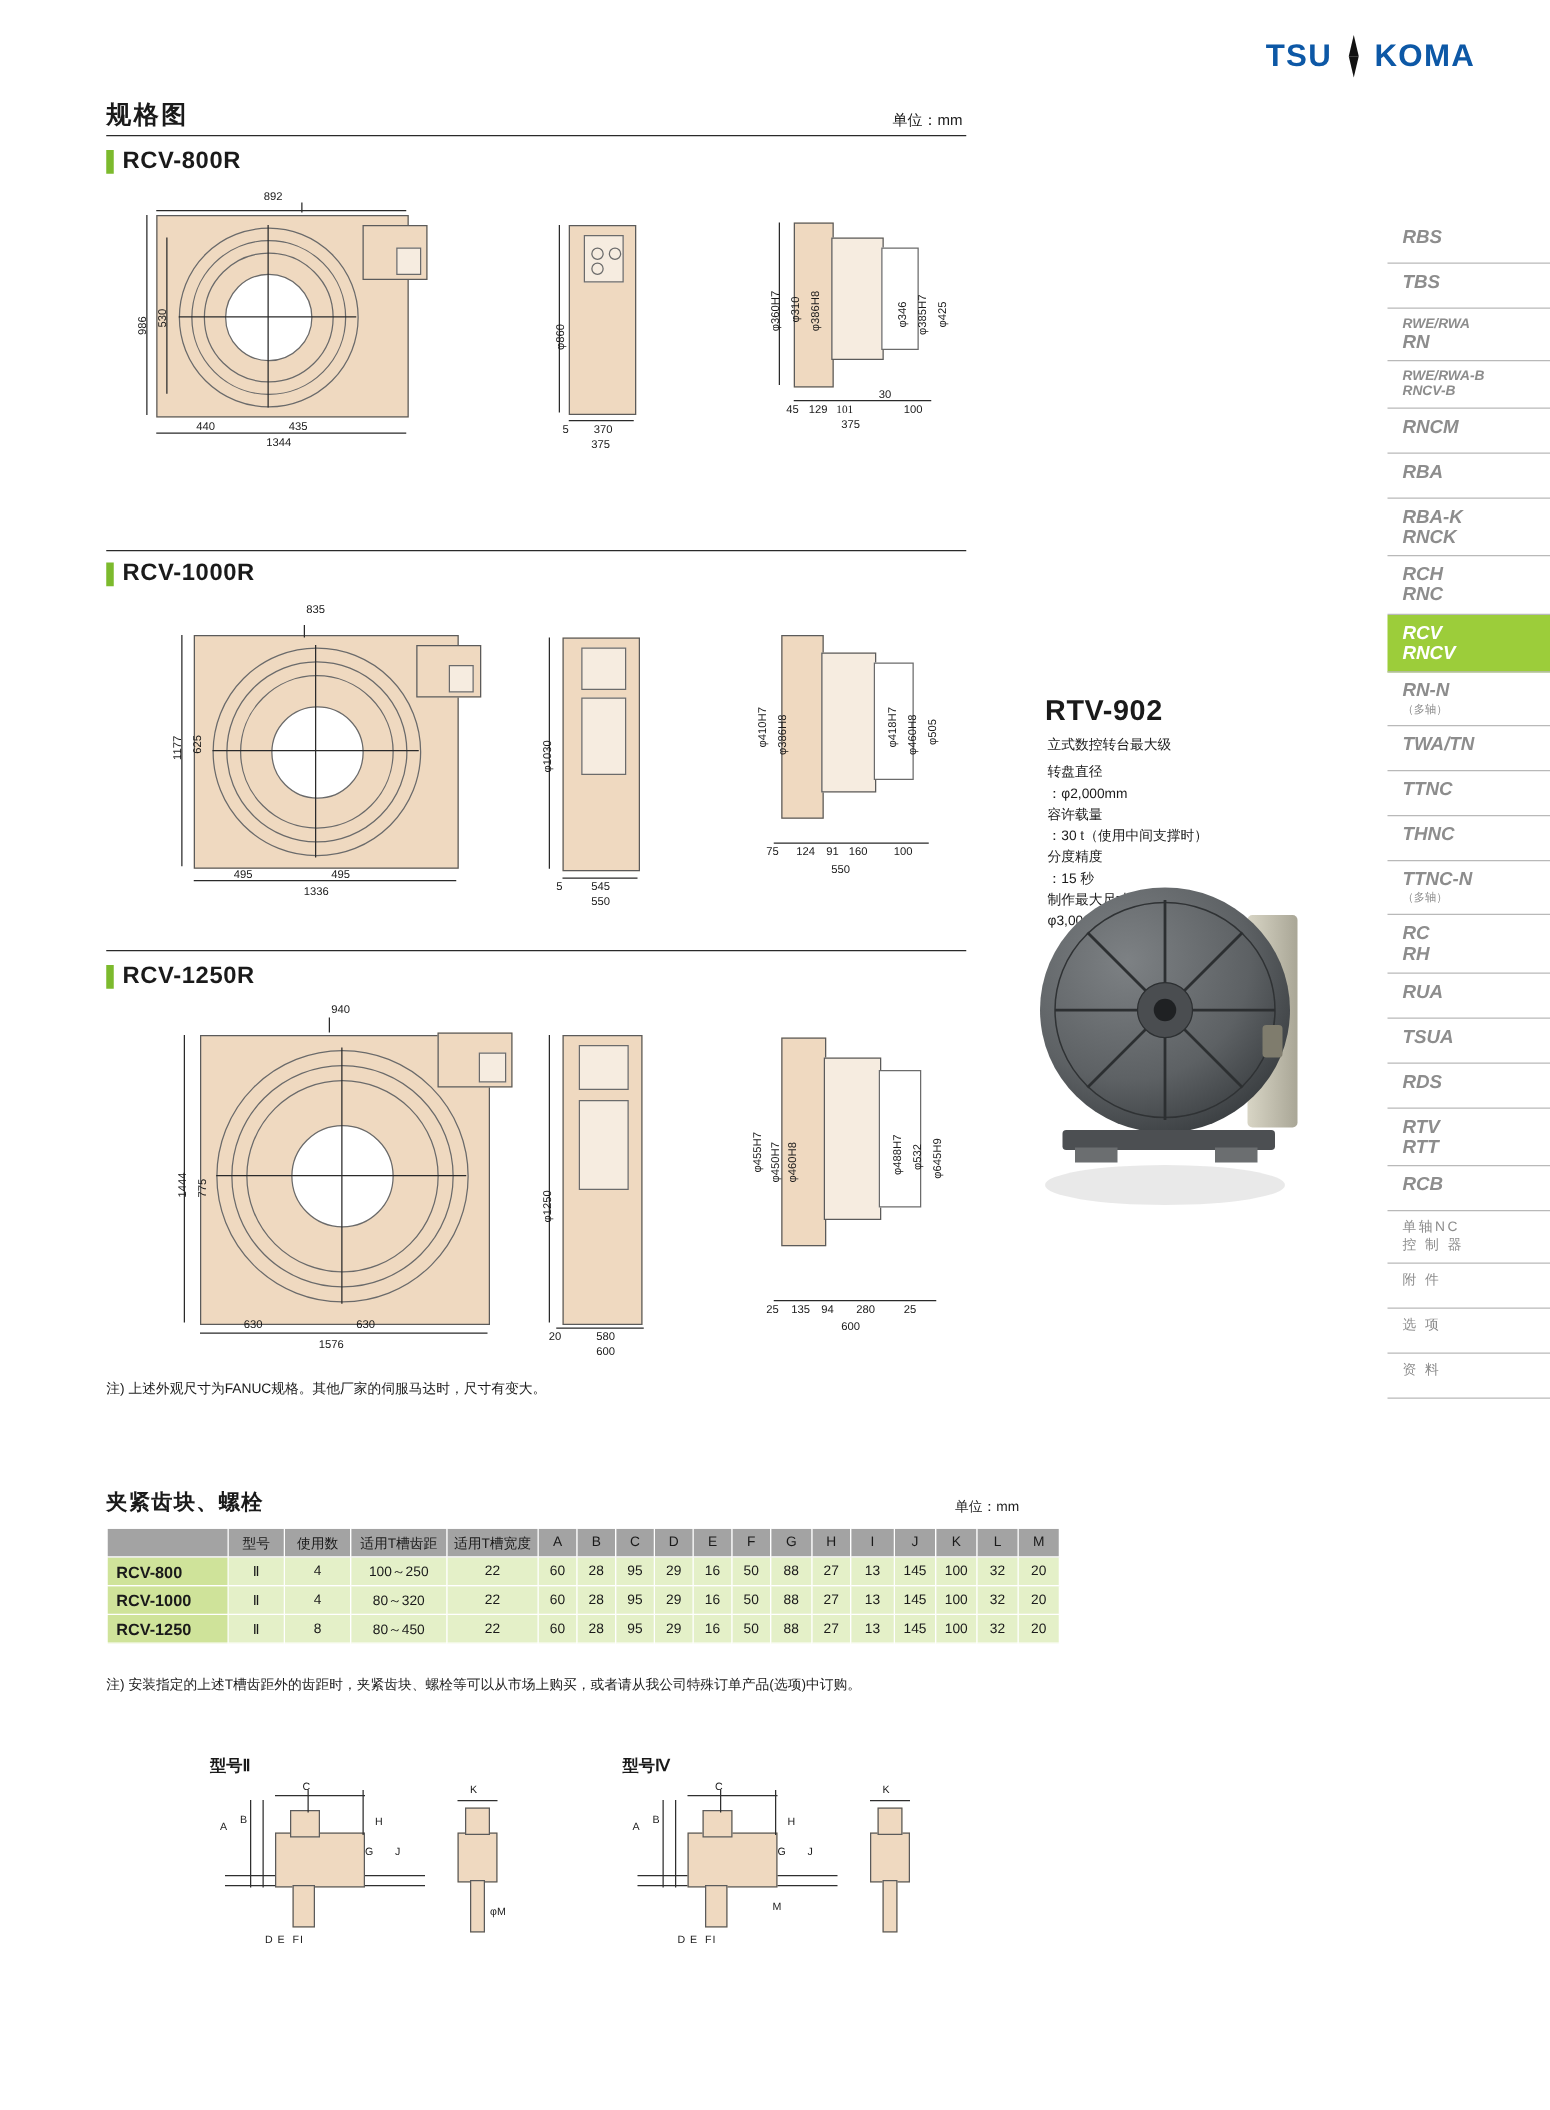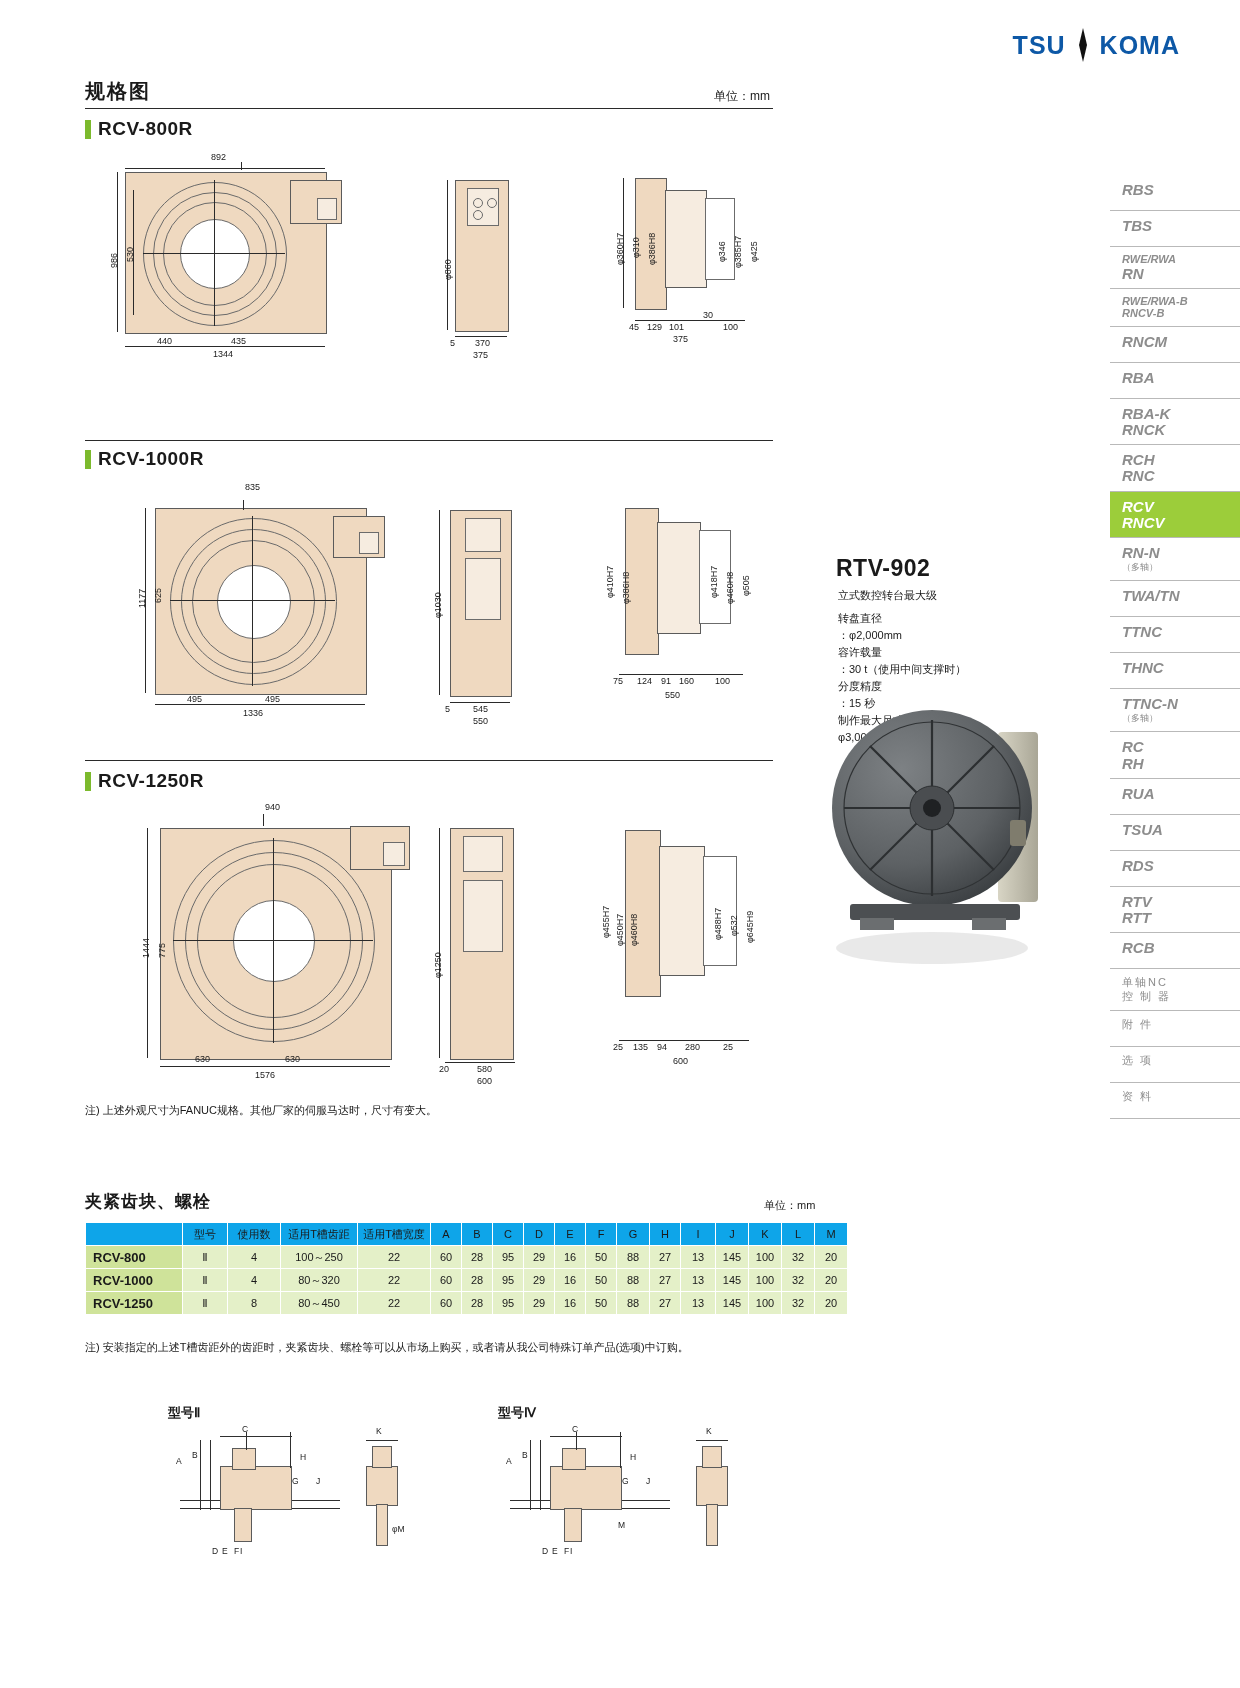--- a/index.html
+++ b/index.html
@@ -53,21 +53,21 @@
   .rtv-photo{position:absolute;left:820px;top:660px;width:240px;height:330px;}
 
   
   .note{position:absolute;font-size:11px;}
 
   
   .tbl-title{position:absolute;left:85px;top:1190px;font-size:17px;font-weight:bold;letter-spacing:1px;}
   .tbl-unit{position:absolute;left:764px;top:1198px;font-size:11px;}
   table.spec{position:absolute;left:85px;top:1222px;border-collapse:collapse;font-size:11px;}
   table.spec th,table.spec td{border:1px solid #ffffff;text-align:center;padding:0;height:22px;}
-  table.spec thead th{background:#0ea5e9;font-weight:normal;}
+  table.spec thead th{background:#a3a3a3;font-weight:normal;}
   table.spec tbody td{background:#e4f0c8;}
   table.spec tbody td.model{background:#cfe39a;font-weight:bold;font-size:13px;text-align:left;padding-left:7px;}
   .tbl-note{position:absolute;left:85px;top:1340px;font-size:11px;}
 
   
   .fig-label{position:absolute;font-size:13px;font-weight:bold;}
   .fg{position:absolute;}
   .fl{position:absolute;background:#2f2f2f;}
   .fp{position:absolute;background:#efd9c0;border:1px solid #5b5b5b;}
   .ft{position:absolute;font-size:8.5px;}
@@ -133,21 +133,21 @@
     <div class="dl" style="left:528px;top:28px;width:1px;height:130px;"></div>
     <div class="dimtxt v" style="left:520px;top:115px;">φ360H7</div>
     <div class="dimtxt v" style="left:536px;top:108px;">φ310</div>
     <div class="dimtxt v" style="left:552px;top:115px;">φ386H8</div>
     <div class="dimtxt v" style="left:622px;top:112px;">φ346</div>
     <div class="dimtxt v" style="left:638px;top:118px;">φ385H7</div>
     <div class="dimtxt v" style="left:654px;top:112px;">φ425</div>
     <div class="dl" style="left:540px;top:170px;width:110px;height:1px;"></div>
     <div class="dimtxt" style="left:534px;top:172px;">45</div>
     <div class="dimtxt" style="left:552px;top:172px;">129</div>
-    <div class="dimtxt" style="left:574px;top:172px;">101</div>
+    <div class="dimtxt" style="left:574px;top:172px;font-family:Liberation Serif, serif;">101</div>
     <div class="dimtxt" style="left:608px;top:160px;">30</div>
     <div class="dimtxt" style="left:628px;top:172px;">100</div>
     <div class="dimtxt" style="left:578px;top:184px;">375</div>
   </div>
 
   <div class="rule" style="top:440px;"></div>
 
   <div class="model-h" style="left:85px;top:448px;">
     <span class="bar"></span>
     <span>RCV-1000R</span>

